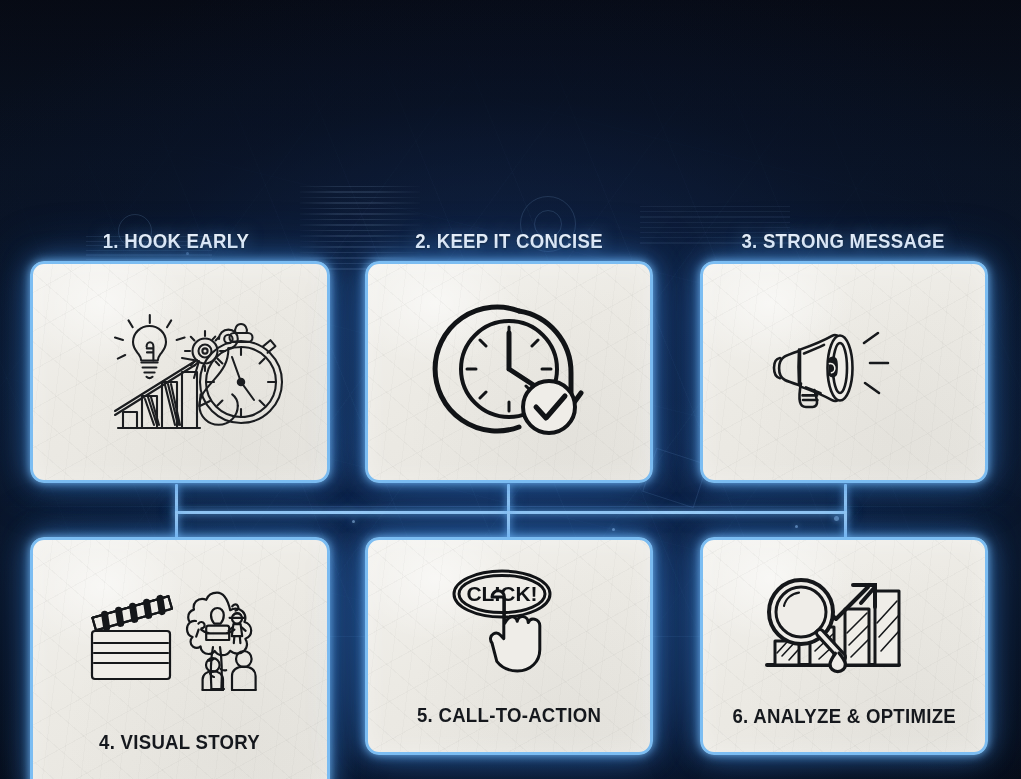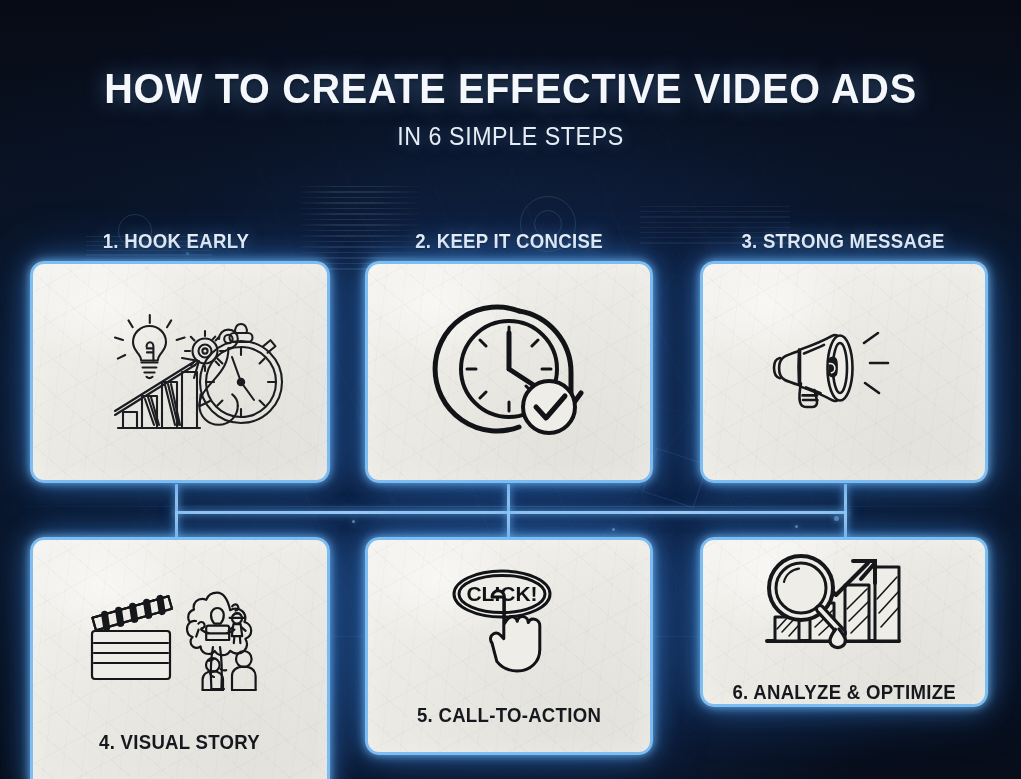--- a/index.html
+++ b/index.html
@@ -171,24 +171,20 @@
   <div class="tex tex-beam" style="left:0;top:506px;width:1021px;"></div>
   <div class="tex tex-beam" style="left:60px;top:636px;width:900px;opacity:.55;"></div>
   <div class="tex tex-dot" style="left:957px;top:349px;width:4px;height:4px;"></div>
   <div class="tex tex-dot" style="left:941px;top:659px;width:4px;height:4px;"></div>
   <div class="tex tex-dot" style="left:795px;top:525px;width:3px;height:3px;"></div>
   <div class="tex tex-dot" style="left:352px;top:520px;width:3px;height:3px;"></div>
   <div class="tex tex-dot" style="left:834px;top:516px;width:5px;height:5px;"></div>
   <div class="tex tex-dot" style="left:612px;top:528px;width:3px;height:3px;"></div>
   <div class="tex tex-dot" style="left:186px;top:252px;width:3px;height:3px;opacity:.6;"></div>
 
-  <div class="header">
-    <div class="title">HOW TO CREATE EFFECTIVE VIDEO ADS</div>
-    <div class="subtitle">IN 6 SIMPLE STEPS</div>
-  </div>
 
   <div class="conn" style="left:175px;top:484px;width:3px;height:29px;"></div>
   <div class="conn" style="left:507px;top:484px;width:3px;height:29px;"></div>
   <div class="conn" style="left:844px;top:484px;width:3px;height:29px;"></div>
   <div class="conn" style="left:175px;top:511px;width:672px;height:3px;"></div>
   <div class="conn" style="left:175px;top:511px;width:3px;height:28px;"></div>
   <div class="conn" style="left:507px;top:511px;width:3px;height:28px;"></div>
   <div class="conn" style="left:844px;top:511px;width:3px;height:28px;"></div>
 
   <div class="step-label-top" style="left:45px;top:230px;width:262px;">1. HOOK EARLY</div>
@@ -341,21 +337,21 @@
           <text x="72" y="33" text-anchor="middle" font-family="Liberation Sans, sans-serif" font-size="21" font-weight="700" fill="#111316" stroke="none">CLICK!</text>
         </g>
         <g fill="#efede8">
           <path d="M62 29c0-3.4 2.8-6.2 6.2-6.2S74.4 25.6 74.4 29v26.6c2.2-3.6 4.2-6 6.4-6.6 3.2-.8 6 1.2 6.4 4.2.4-3.2 3-5.2 6-4.6 3 .6 5 3 5 6 1-2.6 3.6-4 6.4-3.4 3 .6 5.2 3.2 5.2 6.4v23.8c0 12.2-9.2 21.6-22.4 21.6-9.4 0-15.6-3.2-20.6-9.6L62 75c-2.6-3.4-1.6-7.4 1.6-9.2 2.4-1.4 5-.8 7.2 1.6l3 3.2V29z"></path>
         </g>
       </svg>
     </div>
     <div class="step-label-in" style="margin-top:24px;">5. CALL-TO-ACTION</div>
   </div>
 
-  <div class="card" style="left:700px;top:537px;width:288px;height:170px;">
+  <div class="card" style="left:700px;top:537px;width:288px;height:218px;">
     <div class="card-art">
       <svg width="190" height="118" viewBox="0 0 190 118" fill="none" stroke="#15171a" stroke-width="3" stroke-linecap="round" stroke-linejoin="round">
         <g>
           <path d="M18 100h132" stroke-width="4"></path>
           <rect x="26" y="76" width="24" height="24" fill="#efede8"></rect>
           <rect x="61" y="62" width="24" height="38" fill="#efede8"></rect>
           <rect x="96" y="44" width="24" height="56" fill="#efede8"></rect>
           <rect x="126" y="26" width="24" height="74" fill="#efede8"></rect>
           <path d="M28 88l10-11M33 91l14-15M40 95l9-10" stroke-width="1.6"></path>
           <path d="M63 78l16-15M66 86l18-17M70 94l14-13" stroke-width="1.6"></path>

